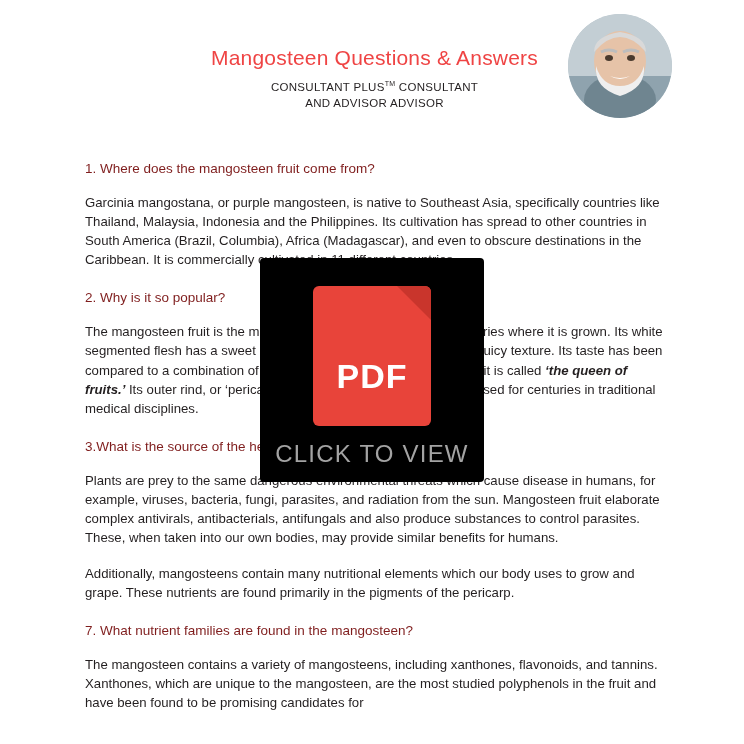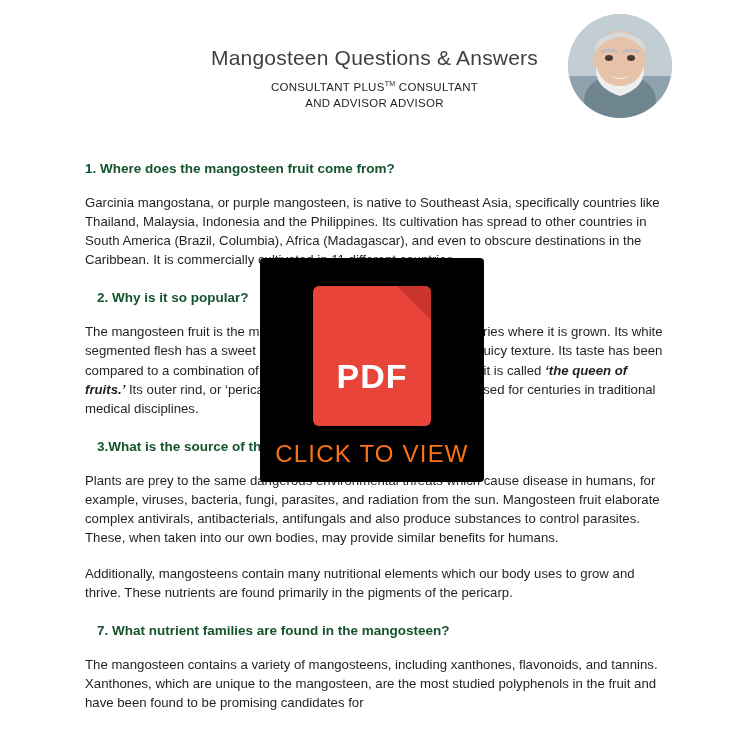--- a/index.html
+++ b/index.html
@@ -34,21 +34,21 @@
   .header {
     position: relative;
     height: 120px;
   }
   .title-block {
     text-align: center;
     padding-top: 26px;
   }
   .doc-title {
     font-size: 21px;
-    color: #404040;
+    color: #ef4444;
     line-height: 1.35;
     letter-spacing: 0.2px;
     font-weight: 400;
   }
   .doc-subtitle {
     margin-top: 7px;
     font-size: 11.5px;
     color: #231f20;
     line-height: 1.35;
     letter-spacing: 0.3px;
@@ -67,34 +67,34 @@
     overflow: hidden;
     background: #b9c6cd;
   }
   .avatar svg { display: block; }
   
   .content {
     margin-top: 22px;
   }
   .q {
     font-size: 13.5px;
-    font-weight: bold;
-    color: #14532d;
+    font-weight: normal;
+    color: #7f1d1d;
     margin: 0 0 14px 0;
     line-height: 1.4;
   }
   .p {
     font-size: 13.2px;
     color: #231f20;
     line-height: 1.45;
     margin: 0 0 16px 0;
   }
   .p .bi { font-weight: bold; font-style: italic; }
   .p .b { font-weight: normal; }
-  .gap-q { margin-top: 20px; margin-left: 12px; }
+  .gap-q { margin-top: 20px; }
   
   .pdf-overlay {
     position: absolute;
     left: 260px;
     top: 258px;
     width: 224px;
     height: 224px;
     background: #000000;
     border-radius: 4px;
     display: flex;
@@ -131,21 +131,21 @@
     bottom: 30px;
     width: 118px;
     text-align: center;
     color: #ffffff;
     font-size: 34px;
     font-weight: bold;
     letter-spacing: 1px;
   }
   .pdf-cta {
     margin-top: 14px;
-    color: #f97316;
+    color: #a3a3a3;
     font-size: 24px;
     letter-spacing: 1.2px;
   }
   .fade-bottom {
     position: absolute;
     left: 0;
     bottom: 0;
     width: 744px;
     height: 10px;
     background: linear-gradient(to bottom, rgba(255,255,255,0), rgba(255,255,255,0.0));
@@ -194,21 +194,21 @@
 
     <div class="content">
       <p class="q">1. Where does the mangosteen fruit come from?</p>
       <p class="p">Garcinia mangostana, or purple mangosteen, is native to Southeast Asia, specifically countries like Thailand, Malaysia, Indonesia and the Philippines. Its cultivation has spread to other countries in South America (Brazil, Columbia), Africa (Madagascar), and even to obscure destinations in the Caribbean. It is commercially cultivated in 11 different countries.</p>
 
       <p class="q gap-q">2. Why is it so popular?</p>
       <p class="p"><span>The mangosteen fruit is the most popular of all the fruits of the countries where it is grown. Its white segmented flesh has a sweet and tangy flavor along with a creamy, juicy texture. Its taste has been compared to a combination of peach, grape, and strawberry. In fact, it is called </span><span class="bi">‘the queen of fruits.’</span><span> Its outer rind, or ‘pericarp,’ is extremely bitter and has been used for centuries in traditional medical disciplines.</span></p>
 
       <p class="q gap-q">3.What is the source of the health benefits in mangosteens?</p>
       <p class="p">Plants are prey to the same dangerous environmental threats which cause disease in humans, for example, viruses, bacteria, fungi, parasites, and radiation from the sun. Mangosteen fruit elaborate complex antivirals, antibacterials, antifungals and also produce substances to control parasites. These, when taken into our own bodies, may provide similar benefits for humans.</p>
-      <p class="p">Additionally, mangosteens contain many nutritional elements which our body uses to grow and thrive. These nutrients are found primarily in the pigments of the pericarp.</p>
+      <p class="p">Additionally, mangosteens contain many nutritional elements which our body uses to grow and grape. These nutrients are found primarily in the pigments of the pericarp.</p>
 
       <p class="q gap-q">7. What nutrient families are found in the mangosteen?</p>
       <p class="p"><span>The mangosteen contains a variety of mangosteens, including xanthones, flavonoids, and tannins. </span><span class="b">Xanthones, which are unique to the mangosteen, are the most studied polyphenols in the fruit and have been found to be promising candidates for</span></p>
     </div>
   </div>
 
   <div class="pdf-overlay">
     <div class="pdf-icon">
       <div class="sheet"></div>
       <div class="fold"></div>

